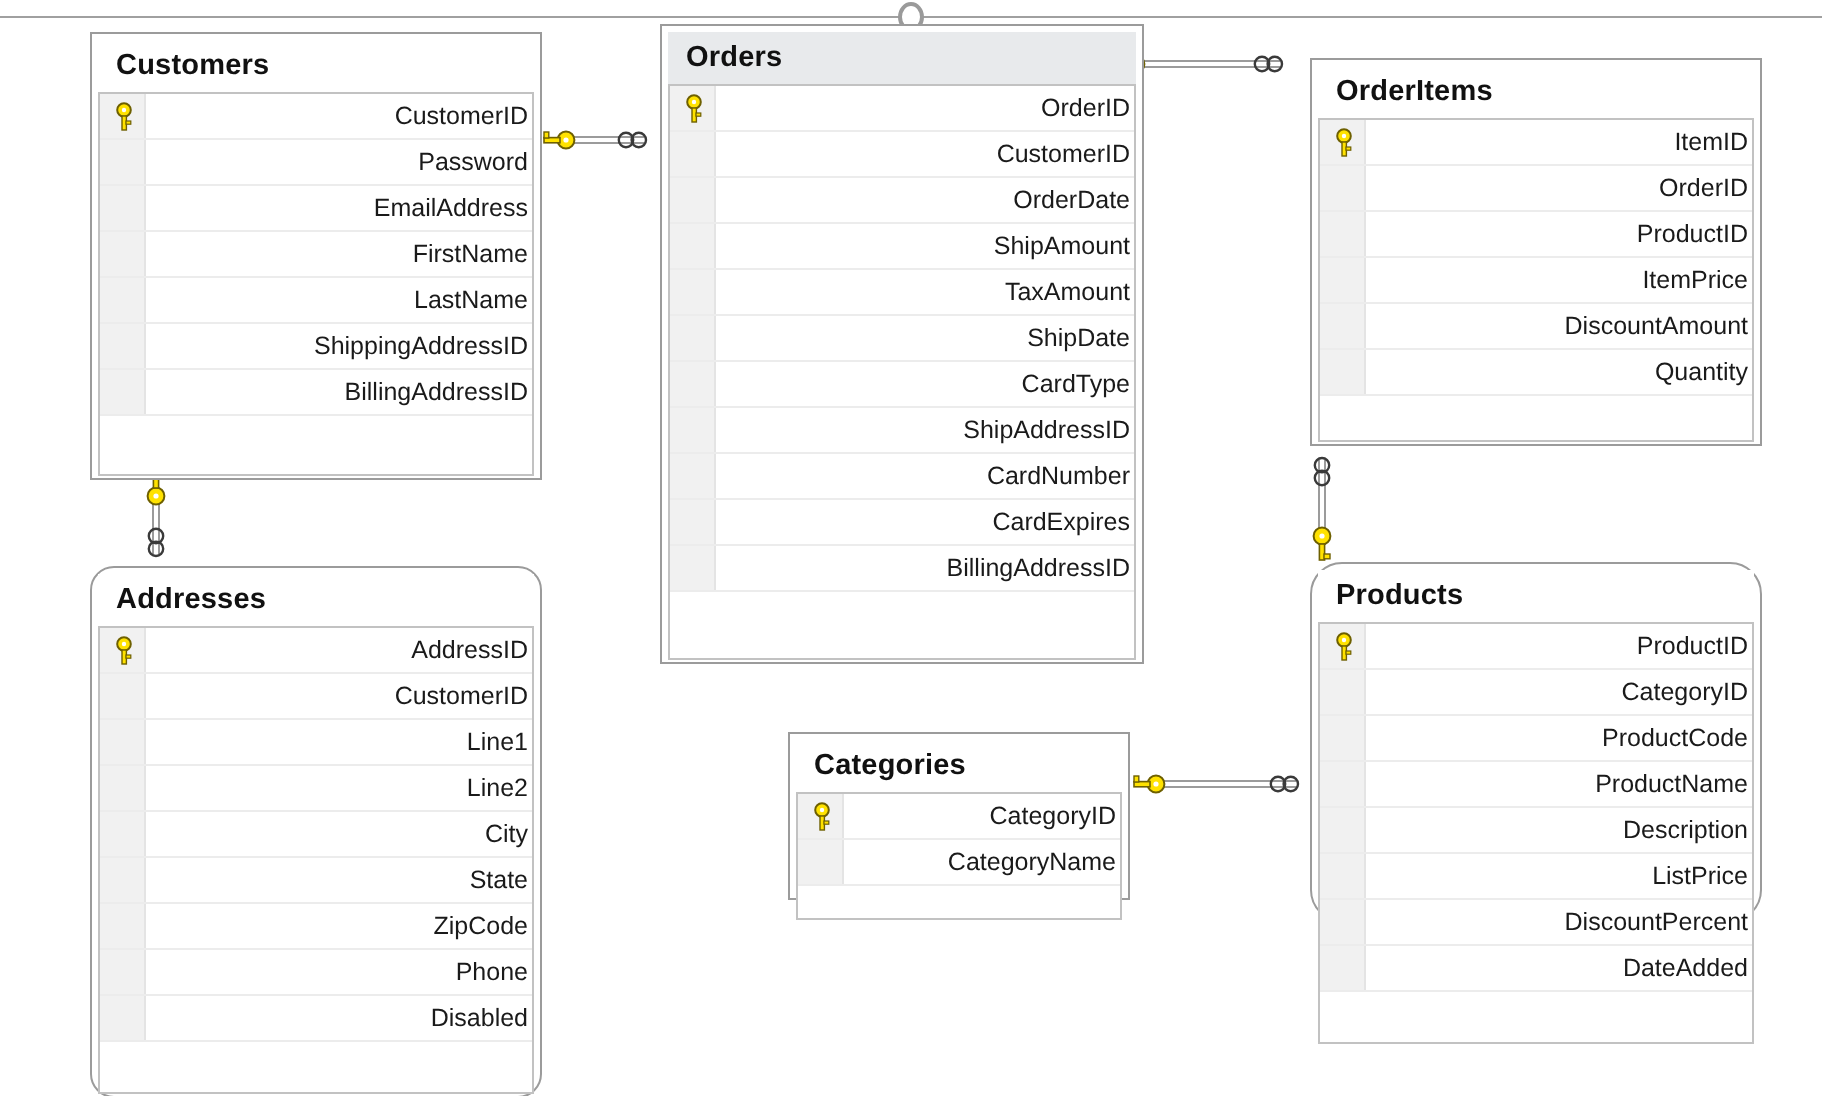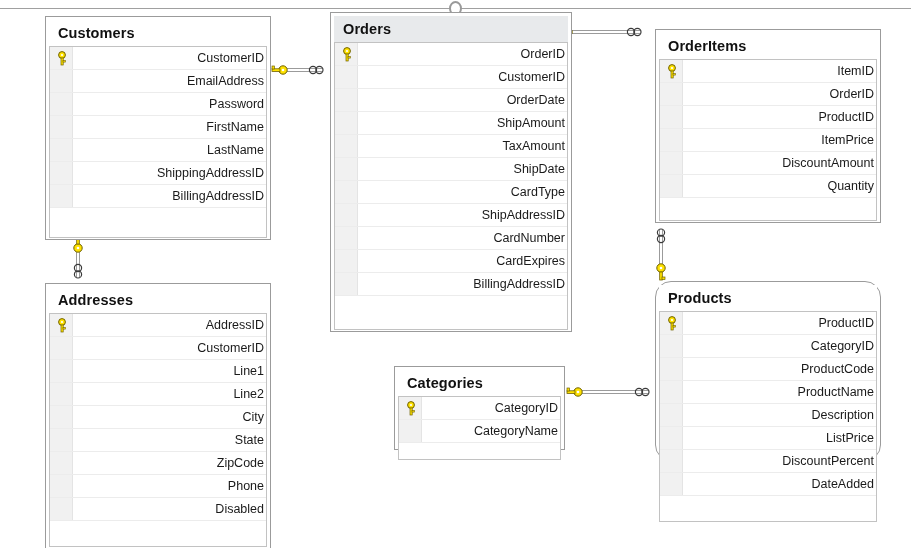--- a/index.html
+++ b/index.html
@@ -170,25 +170,25 @@
                 <circle cx="7" cy="4" r="3.4" fill="#ffe200" stroke="#6e6000" stroke-width="1"></circle>
                 <circle cx="7" cy="4" r="1.1" fill="#ffffff"></circle>
                 <rect x="6" y="7" width="2.2" height="7" fill="#ffe200" stroke="#6e6000" stroke-width=".7"></rect>
                 <rect x="8" y="9.5" width="2.4" height="1.6" fill="#ffe200" stroke="#6e6000" stroke-width=".6"></rect>
               </svg>
             </div>
             <div class="nm">CustomerID</div>
           </div>
           <div class="row">
             <div class="gutter"></div>
+            <div class="nm">Password</div>
+          </div>
+          <div class="row">
+            <div class="gutter"></div>
             <div class="nm">EmailAddress</div>
-          </div>
-          <div class="row">
-            <div class="gutter"></div>
-            <div class="nm">Password</div>
           </div>
           <div class="row">
             <div class="gutter"></div>
             <div class="nm">FirstName</div>
           </div>
           <div class="row">
             <div class="gutter"></div>
             <div class="nm">LastName</div>
           </div>
           <div class="row">
@@ -295,21 +295,21 @@
           </div>
           <div class="row">
             <div class="gutter"></div>
             <div class="nm">Quantity</div>
           </div>
           <div class="row blank">
             <div class="gutter"></div>
           </div>
         </div>
       </div>
-      <div class="tbl" style="left: 45px; top: 283px; width: 226px; height: 266px;">
+      <div class="tbl" style="left: 45px; top: 283px; width: 226px; height: 266px; border-radius: 12px;">
         <div class="hdr">Addresses</div>
         <div class="grid" style="height: 234px;">
           <div class="row">
             <div class="gutter">
               <svg class="keyico" viewBox="0 0 14 15">
                 <circle cx="7" cy="4" r="3.4" fill="#ffe200" stroke="#6e6000" stroke-width="1"></circle>
                 <circle cx="7" cy="4" r="1.1" fill="#ffffff"></circle>
                 <rect x="6" y="7" width="2.2" height="7" fill="#ffe200" stroke="#6e6000" stroke-width=".7"></rect>
                 <rect x="8" y="9.5" width="2.4" height="1.6" fill="#ffe200" stroke="#6e6000" stroke-width=".6"></rect>
               </svg>

